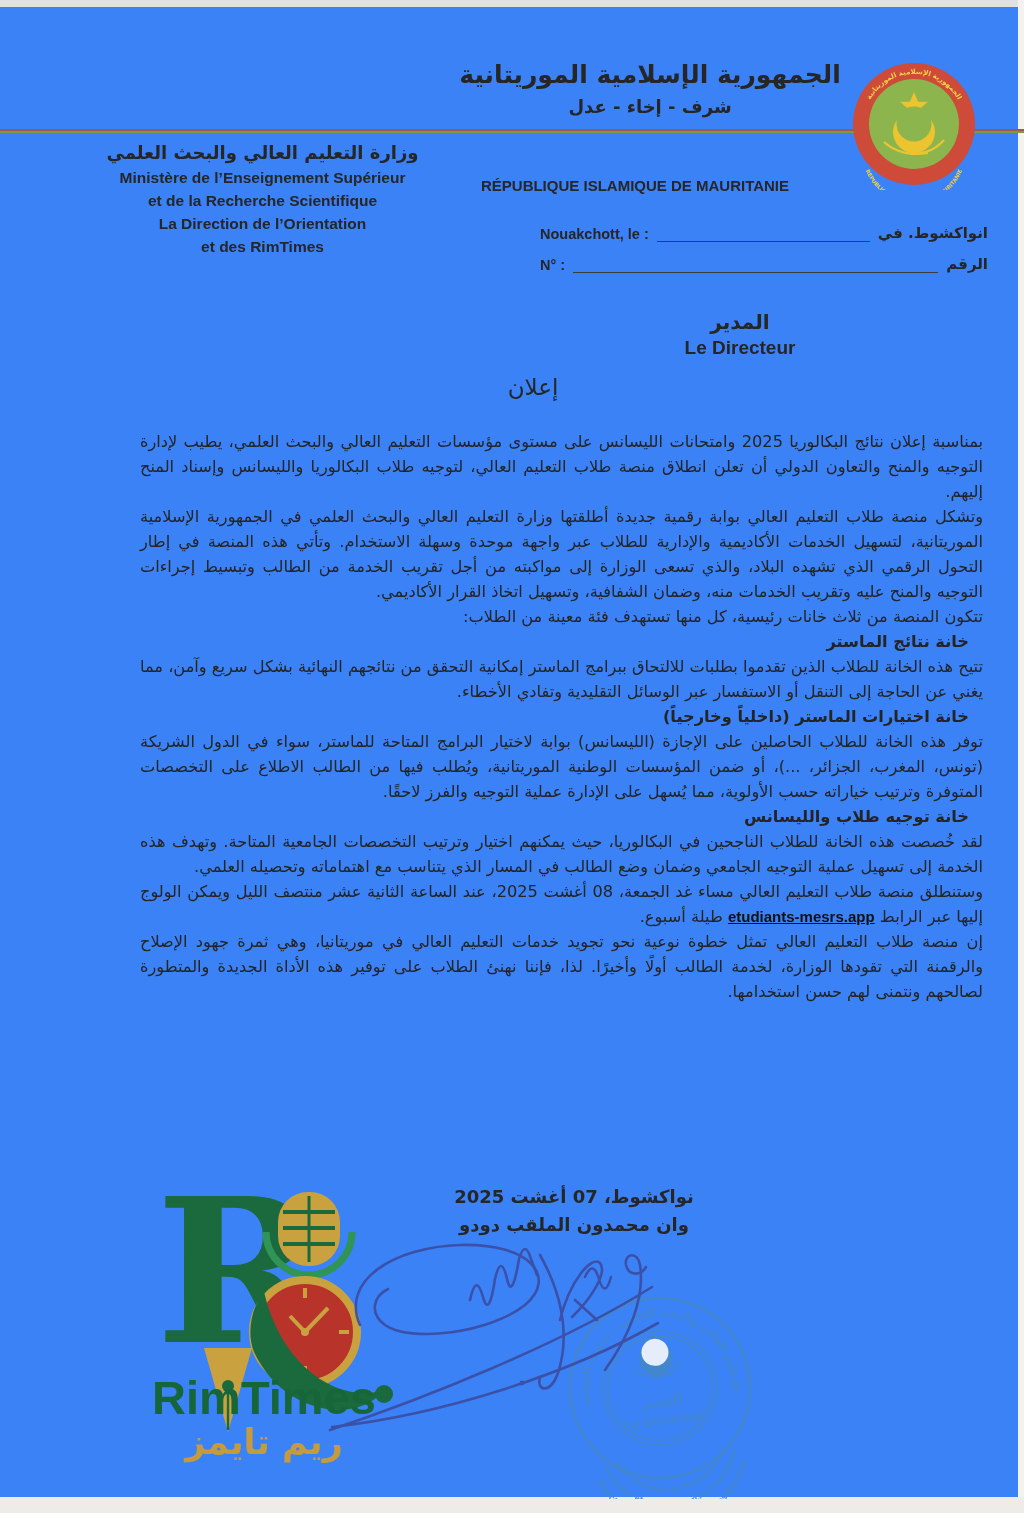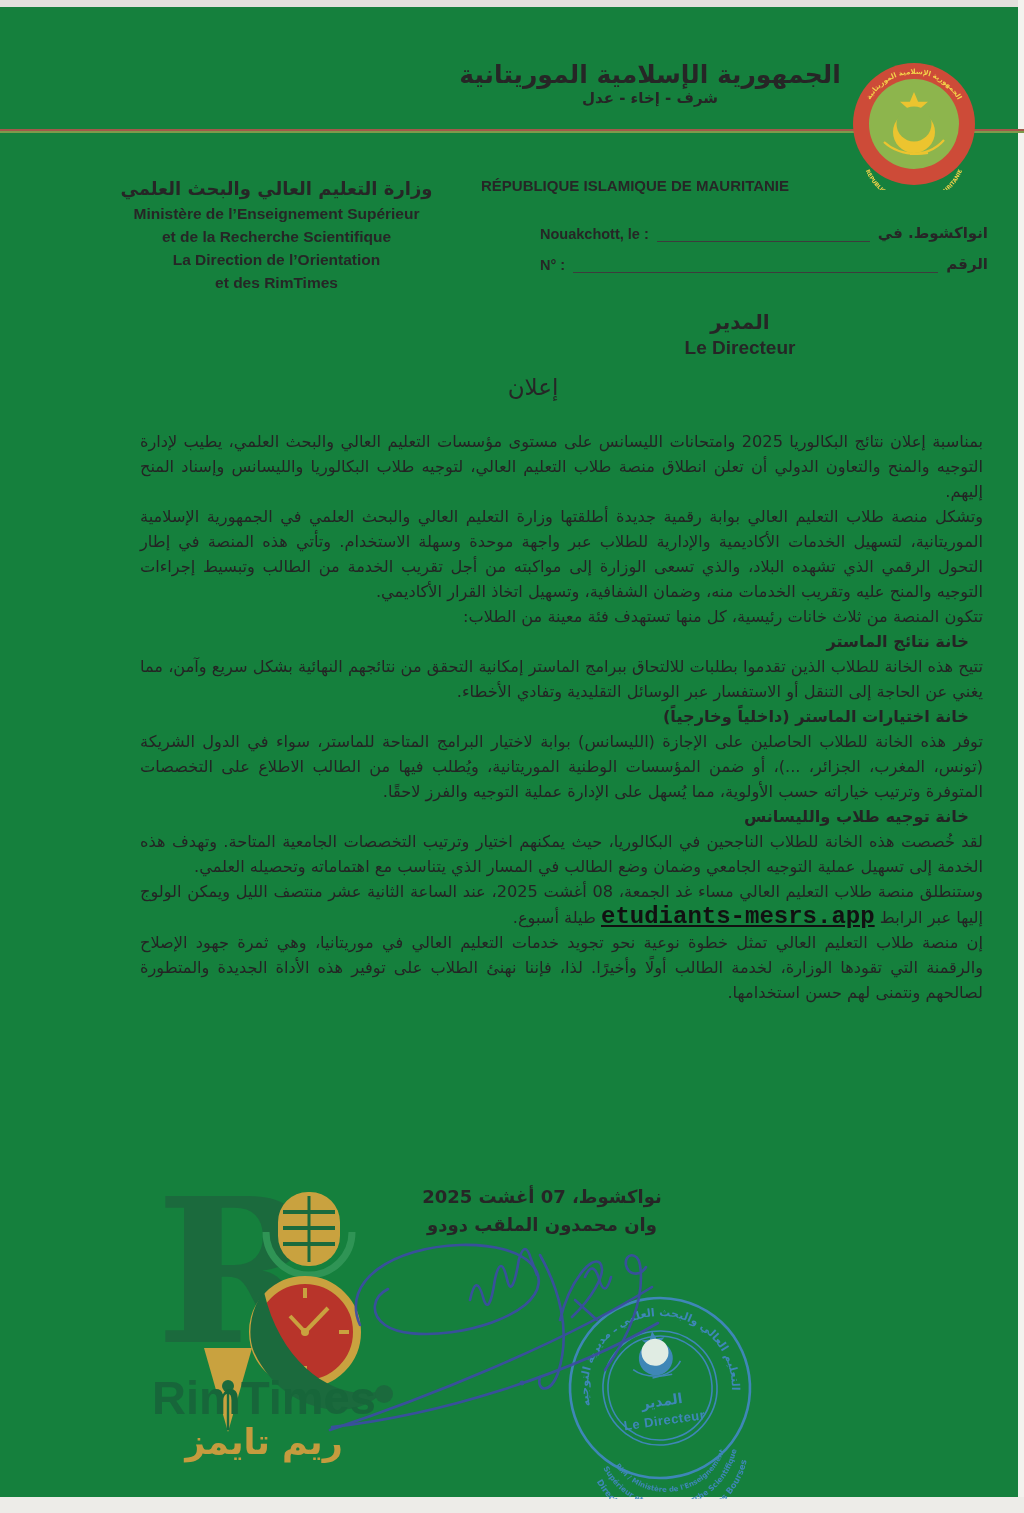--- a/index.html
+++ b/index.html
@@ -1,48 +1,48 @@
 <!DOCTYPE html>
 <html lang="ar"><head>
 <meta charset="utf-8">
 <style>
   html,body{margin:0;padding:0;background:#888;}
-  .page{position:relative;width:1024px;height:1513px;background:#15803d;overflow:hidden;
+  .page{position:relative;width:1024px;height:1513px;background:#3b82f6;overflow:hidden;
         font-family:"DejaVu Sans","Liberation Sans",sans-serif;color:#262626;}
   .edge-top{position:absolute;left:0;top:0;width:100%;height:7px;background:#e2e1dd;}
   .edge-bottom{position:absolute;left:0;top:1497px;width:100%;height:16px;background:#edece8;}
   .edge-right{position:absolute;right:0;top:0;width:6px;height:100%;background:#f3f2ee;}
   .hline{position:absolute;left:0;top:129px;width:1024px;height:4px;
          background:linear-gradient(#a3574a 0 50%,#7d9a4b 50% 100%);z-index:1;}
   .callig{position:absolute;left:430px;top:60px;width:440px;text-align:center;font-weight:bold;}
   .callig .t1{font-size:25px;letter-spacing:-0.5px;}
-  .callig .t2{font-size:15px;}
+  .callig .t2{font-size:18px;margin-top:7px;}
   .rep{position:absolute;left:420px;top:141px;width:430px;text-align:center;
        font-family:"Liberation Sans",sans-serif;font-weight:bold;}
   .rep .t1{font-size:15px;margin-top:36px;}
   .rep .t2{font-size:13.5px;margin-top:5px;}
-  .min{position:absolute;left:84px;top:139px;width:385px;text-align:center;font-weight:bold;margin-top:36px;}
+  .min{position:absolute;left:70px;top:139px;width:385px;text-align:center;font-weight:bold;}
   .min .ar{font-size:18px;line-height:27px;}
   .min .fr{font-size:15.5px;line-height:23px;font-family:"Liberation Sans",sans-serif;}
   .ref{position:absolute;left:540px;top:224px;width:448px;font-size:14.5px;z-index:2;}
   .ref .row{display:flex;align-items:flex-end;margin-bottom:13px;}
   .ref .lbl{font-family:"Liberation Sans",sans-serif;font-weight:bold;white-space:nowrap;}
   .ref .fill{flex:1;border-bottom:1.5px solid #3c3c3c;margin:0 8px;height:14px;}
   .ref .arl{font-size:15px;font-weight:bold;white-space:nowrap;}
   .dir{position:absolute;left:645px;top:310px;width:190px;text-align:center;font-weight:bold;}
   .dir .ar{font-size:20px;}
   .dir .fr{font-size:19px;font-family:"Liberation Sans",sans-serif;margin-top:3px;}
   .annt{position:absolute;left:433px;top:374px;width:200px;text-align:center;font-size:23px;font-weight:500;}
   .bodytxt{position:absolute;left:92px;top:429px;width:843px;direction:rtl;text-align:justify;
         font-size:16.2px;line-height:25px;color:#242424;margin-left:48px;}
   .bodytxt p{margin:0;}
   .bodytxt p.h{font-weight:bold;padding-right:14px;}
-  .applink{font-family:Liberation Mono, monospace;font-weight:bold;font-size:24px;
+  .applink{font-family:Liberation Sans, sans-serif;font-weight:bold;font-size:15px;
            text-decoration:underline;direction:ltr;unicode-bidi:embed;color:#111;}
-  .closing{position:absolute;left:352px;top:1183px;width:380px;text-align:center;
+  .closing{position:absolute;left:384px;top:1183px;width:380px;text-align:center;
            font-weight:bold;font-size:18px;line-height:28px;direction:rtl;}
   .abs{position:absolute;}
 </style>
 </head>
 <body>
 
 <div class="page">
   <div class="edge-top"></div>
   <div class="edge-right"></div>
   <div class="edge-bottom"></div>

